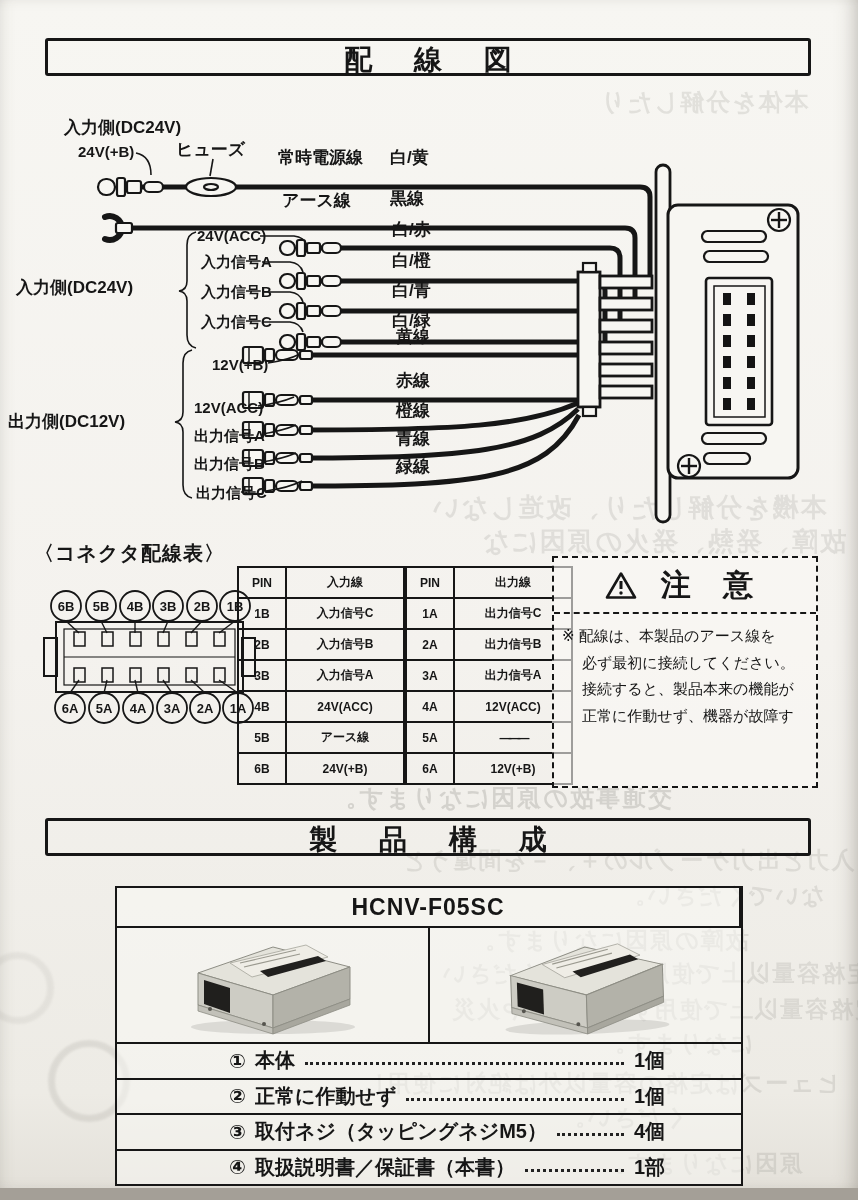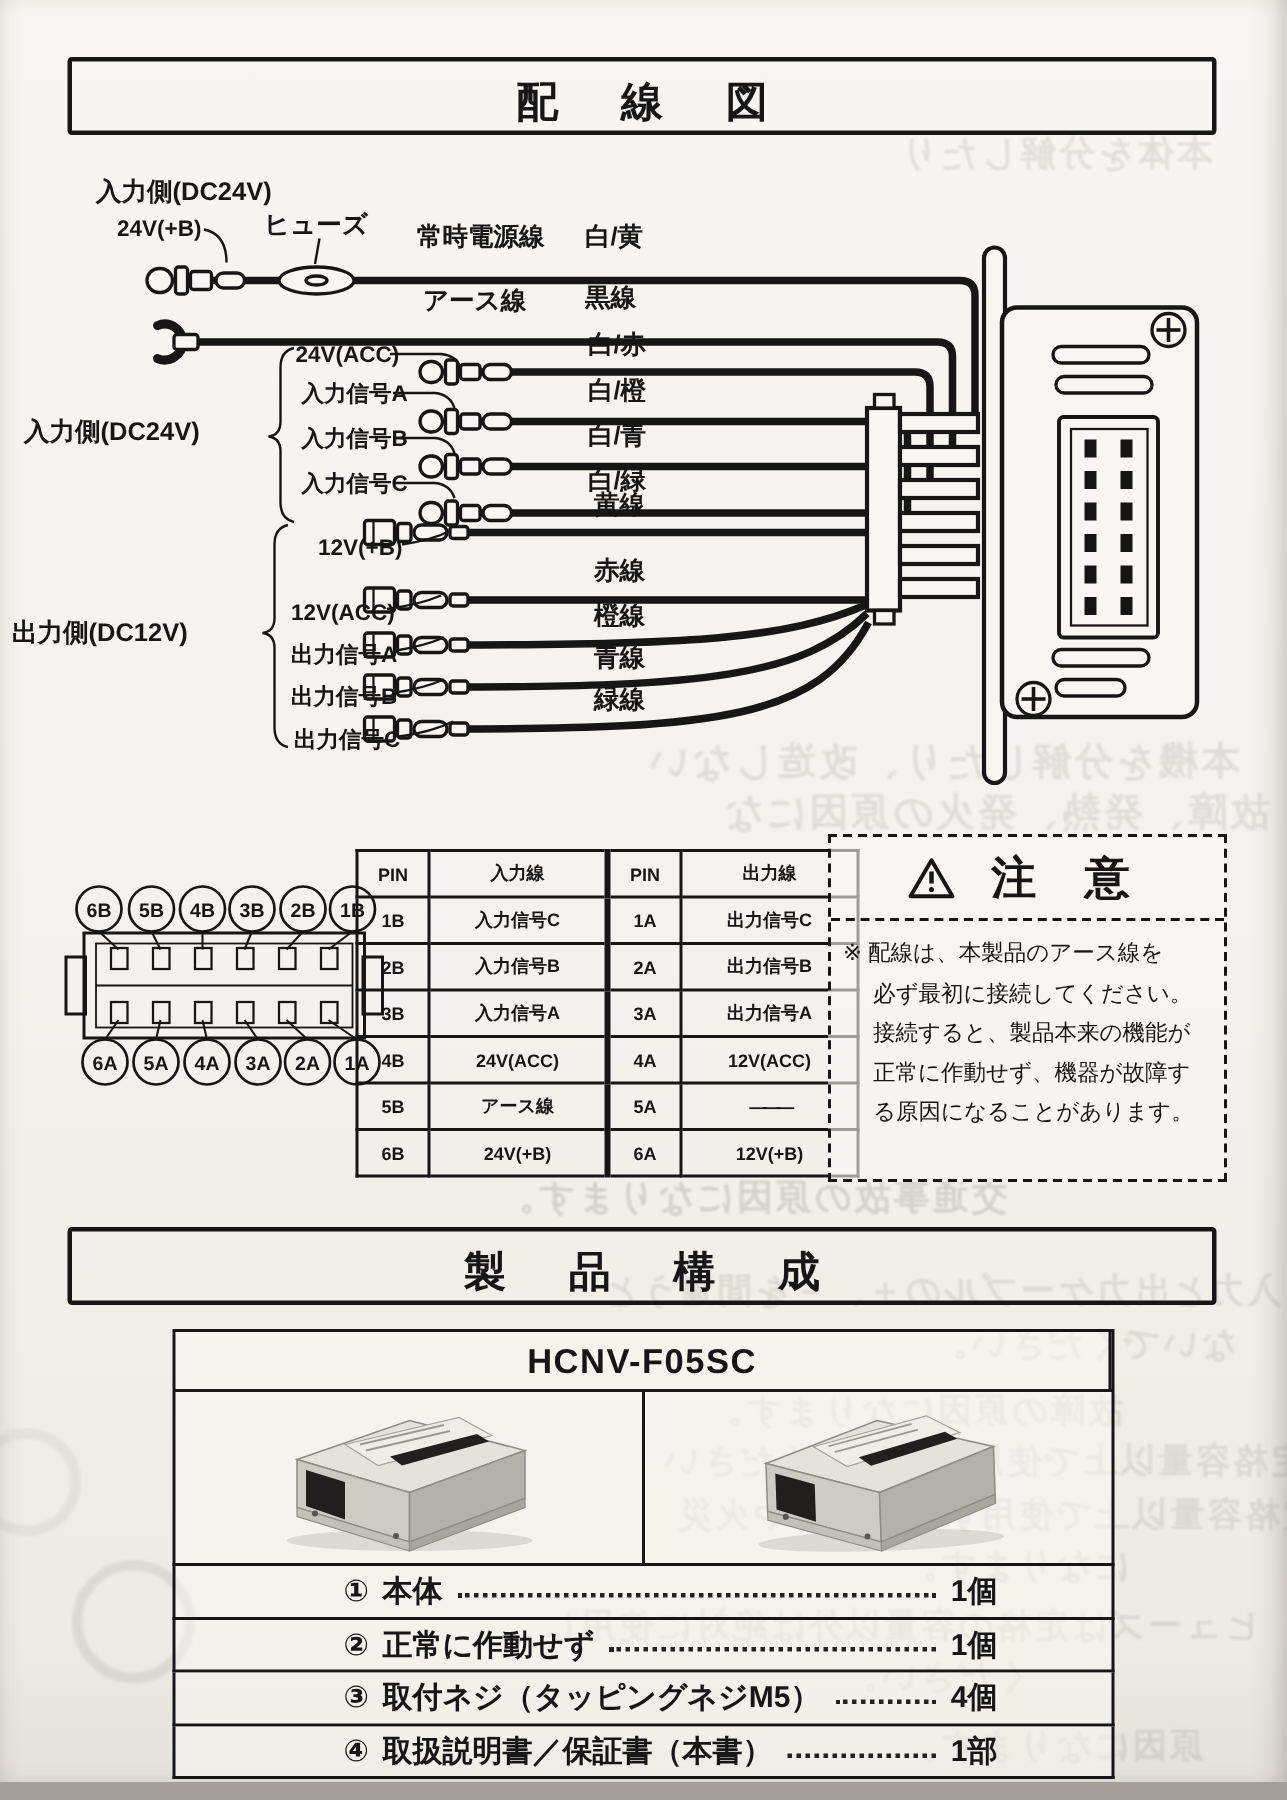--- a/index.html
+++ b/index.html
@@ -14,22 +14,22 @@
     box-shadow:inset -14px 0 22px -14px rgba(90,85,75,.45), inset 10px 0 18px -14px rgba(90,85,75,.3);
   }
   
   .ghost{
     position:absolute;transform:scaleX(-1);white-space:nowrap;font-weight:bold;
     color:#6e6d66;opacity:.15;filter:blur(.6px);letter-spacing:2px;pointer-events:none;
   }
   .ghost-circle{position:absolute;border:7px solid #84817a;border-radius:50%;opacity:.16;filter:blur(1px);}
   
   .banner{
-    position:absolute;left:45px;width:766px;height:52px;border:3px solid #161616;border-radius:3px;
-    display:flex;align-items:flex-end;justify-content:center;
+    position:absolute;left:45px;width:766px;height:38px;border:3px solid #161616;border-radius:3px;
+    display:flex;align-items:flex-start;justify-content:center;
     font-size:28px;font-weight:bold;letter-spacing:17px;padding-left:17px;box-sizing:border-box;
   }
   #banner-wiring{top:38px;}
   #banner-composition{top:818px;}
   
   #wiring-svg{position:absolute;left:0;top:95px;}
   #wiring-svg .wire{stroke:#161616;stroke-width:5;fill:none;stroke-linejoin:round;}
   #wiring-svg .part{stroke:#161616;stroke-width:2.2;fill:#f7f6f2;}
   #wiring-svg .part-hv{stroke:#161616;stroke-width:2.8;fill:#f7f6f2;}
   #wiring-svg .ptr{stroke:#161616;stroke-width:1.6;fill:none;}
@@ -245,20 +245,21 @@
     <text class="lb-lg" x="396" y="321">橙線</text>
     <text class="lb" x="194" y="346">出力信号A</text>
     <text class="lb-lg" x="396" y="349">青線</text>
     <text class="lb" x="194" y="374">出力信号B</text>
     <text class="lb-lg" x="396" y="377">緑線</text>
     <text class="lb" x="196" y="403">出力信号C</text>
     <text class="lb-lg" x="16" y="198">入力側(DC24V)</text>
     <text class="lb-lg" x="8" y="332">出力側(DC12V)</text>
   </svg>
 
+  <div id="connector-heading">〈コネクタ配線表〉</div>
 
   <svg id="conn-svg" width="230" height="195" viewBox="0 0 230 195">
 
     <g class="ln" stroke-width="1.4">
       <line x1="32" y1="45" x2="45" y2="57"></line>
         <line x1="67" y1="45" x2="73" y2="57"></line>
       <line x1="101" y1="45" x2="101" y2="57"></line>
         <line x1="134" y1="45" x2="129" y2="57"></line>
       <line x1="168" y1="45" x2="157" y2="57"></line>
         <line x1="201" y1="45" x2="185" y2="57"></line>
@@ -374,21 +375,20 @@
         <line x1="16" y1="10" x2="16" y2="18" stroke="#161616" stroke-width="3"></line>
         <circle cx="16" cy="22" r="1.7" fill="#161616"></circle>
       </svg>
       <span>注 意</span>
     </div>
     <div class="body">
       <span>※ 配線は、本製品のアース線を</span>
       <span class="ind">必ず最初に接続してください。</span>
       <span class="ind">接続すると、製品本来の機能が</span>
       <span class="ind">正常に作動せず、機器が故障す</span>
-      <span class="ind">る原因になることがあります。</span>
     </div>
   </div>
 
   <div class="banner" id="banner-composition">
     <span>製 品 構 成</span>
   </div>
 
   <div id="product-table">
     <div class="pt-row pt-header first">
       <div class="cell left">HCNV-F05SC</div>

